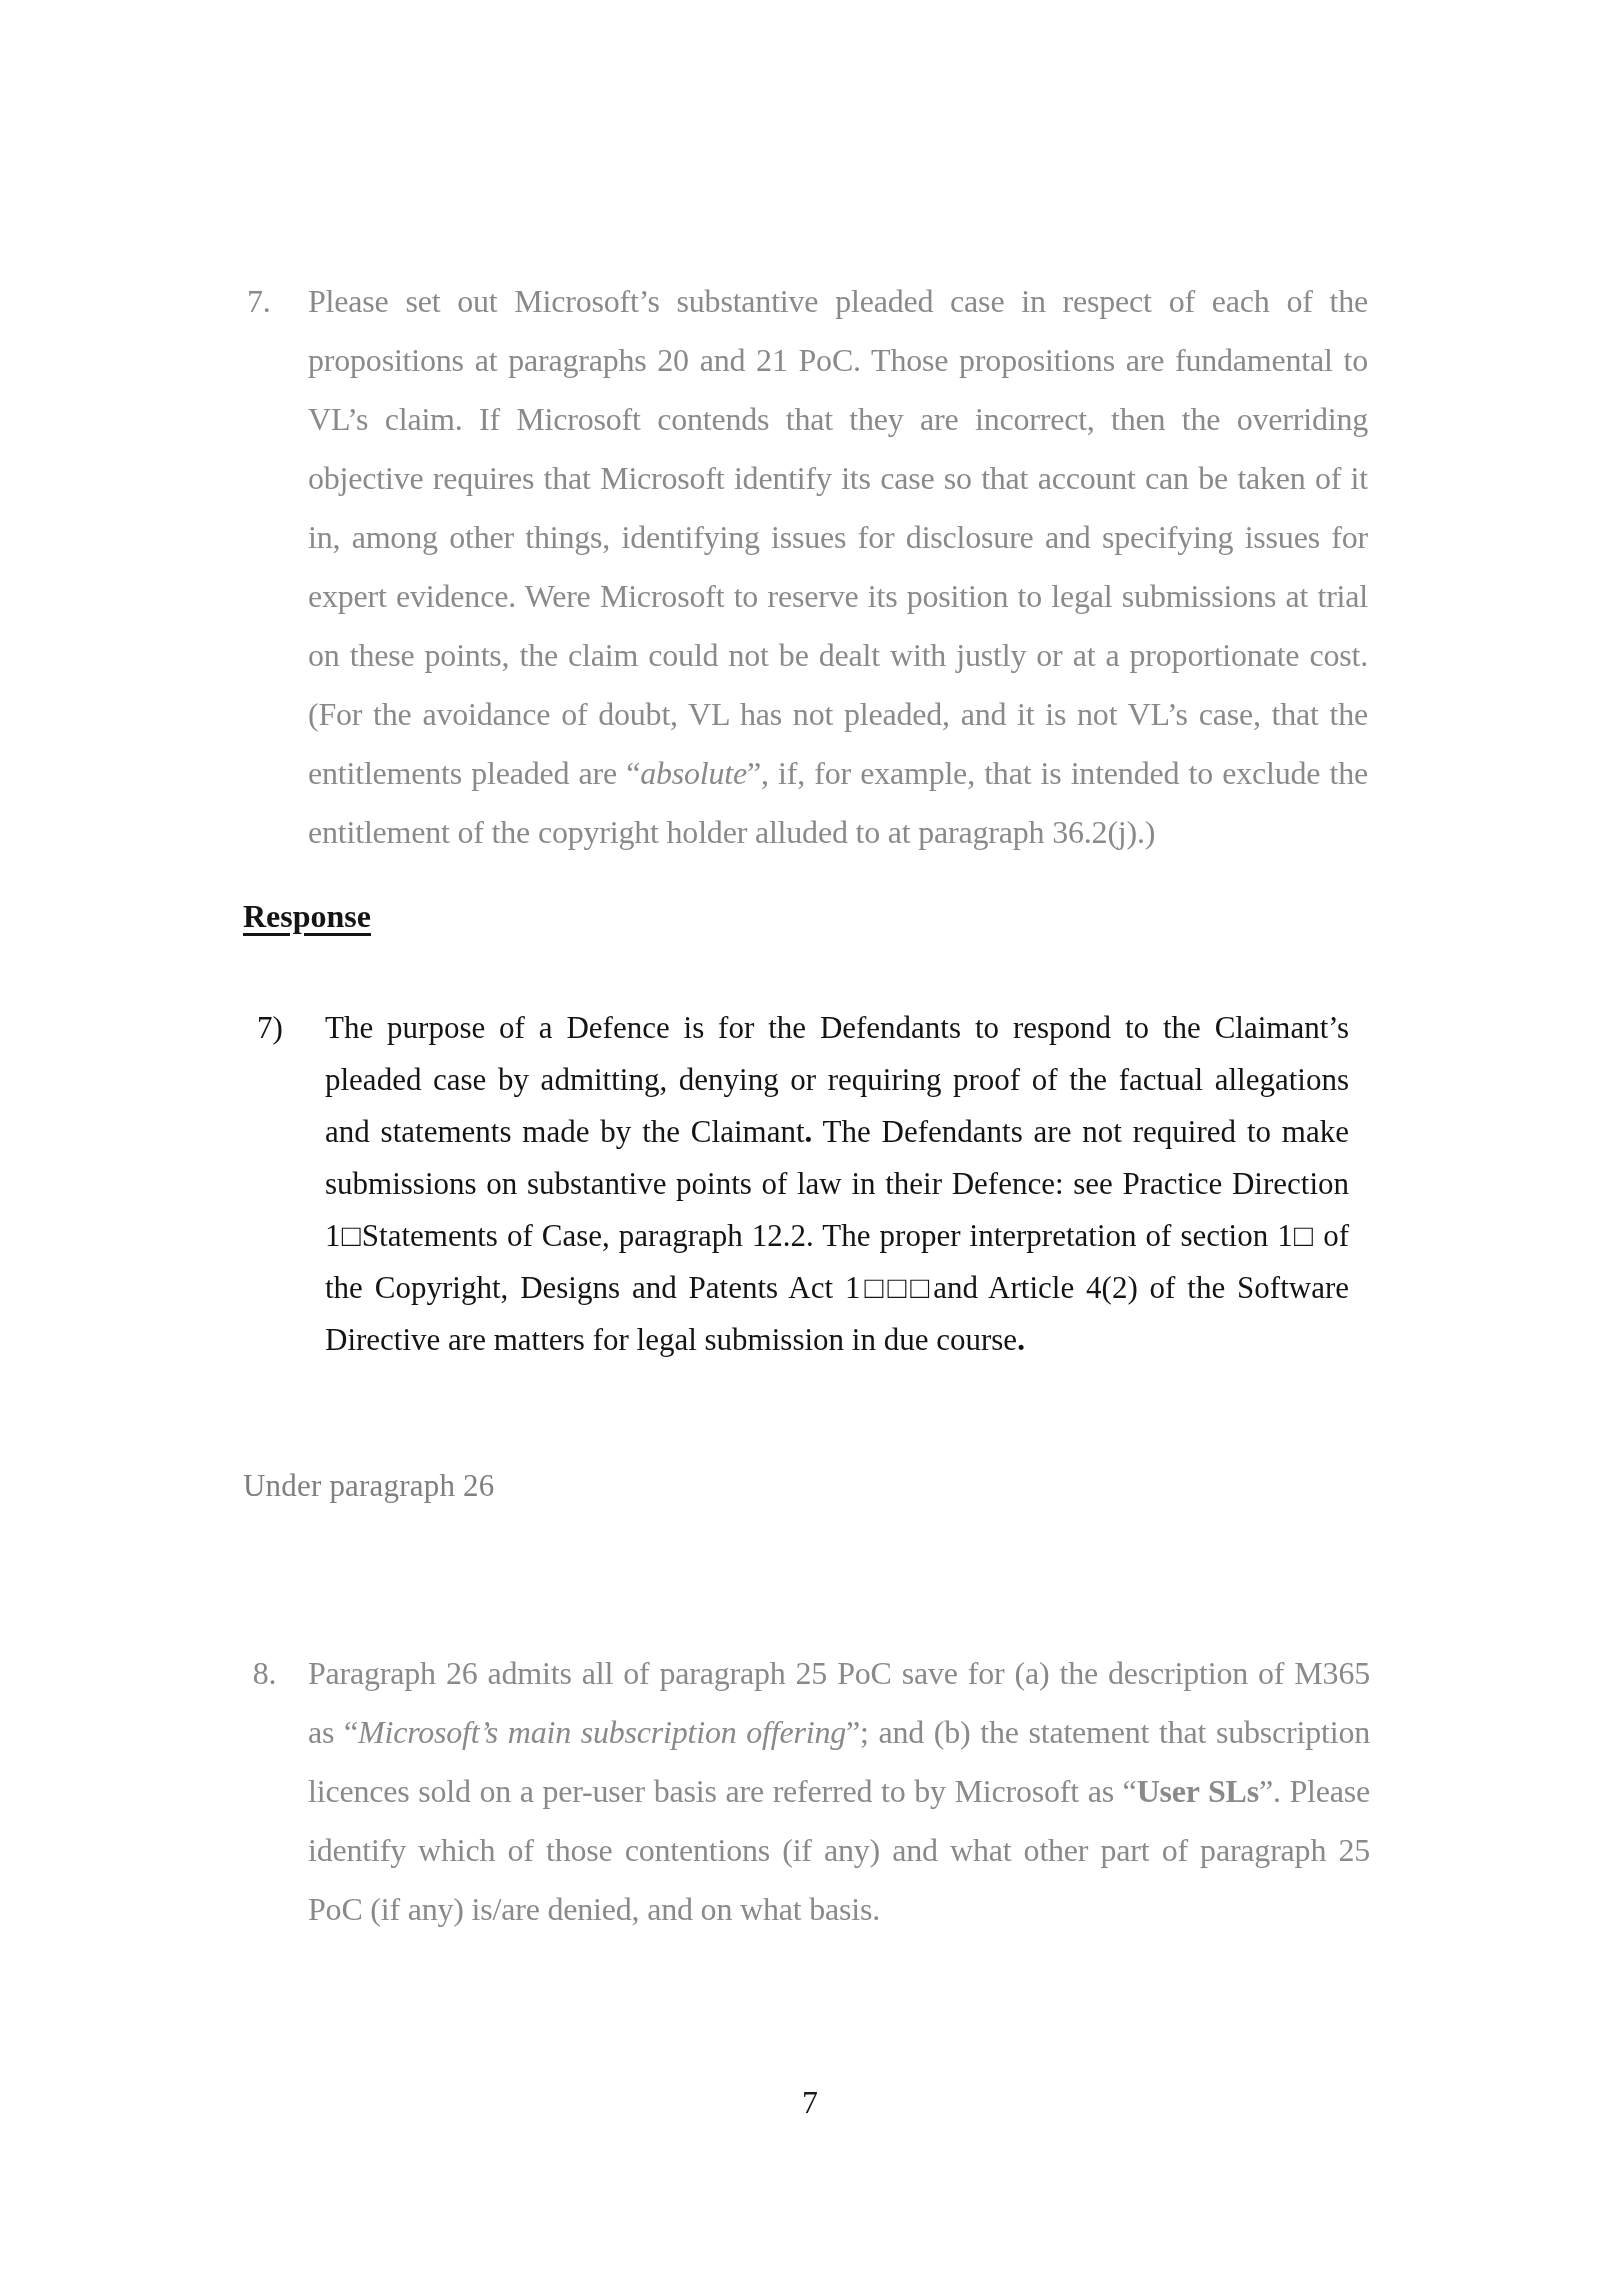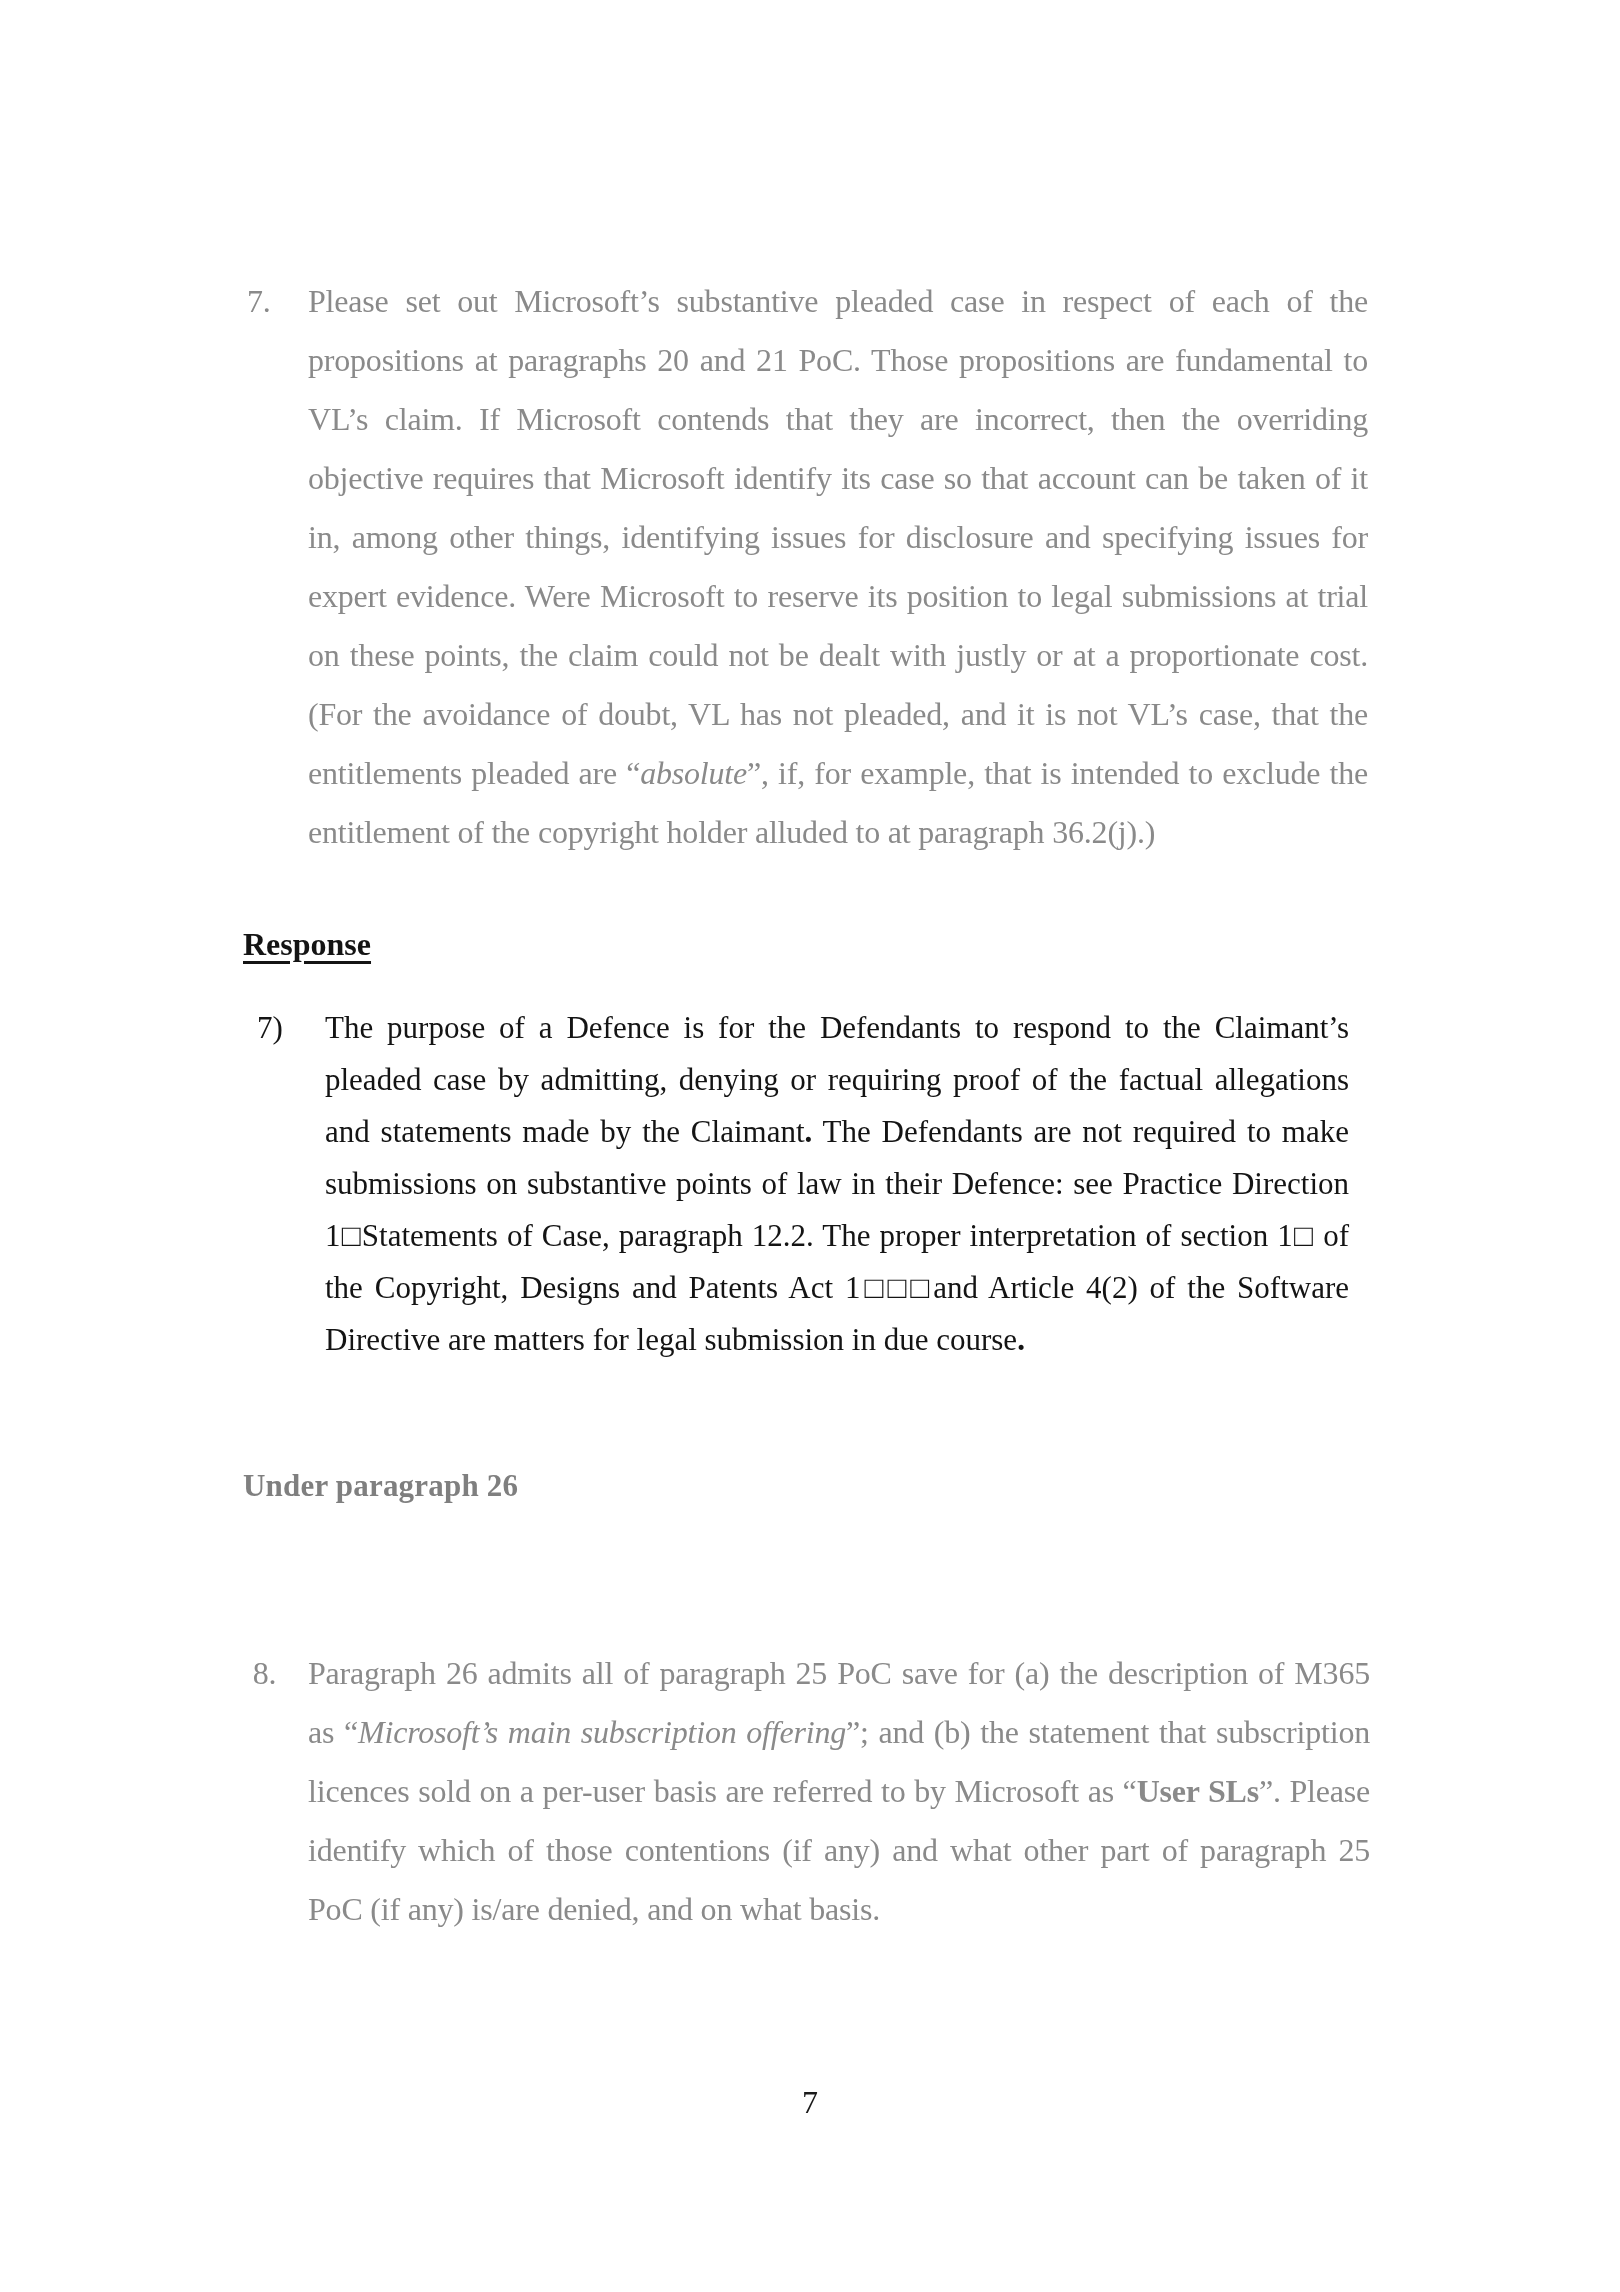--- a/index.html
+++ b/index.html
@@ -27,42 +27,42 @@
     left: 245px; top: 272px; width: 1123px;
     font-size: 32px; line-height: 59px;
     letter-spacing: -0.2px;
     color: var(--question-text, #8a8a8a);
   }
   #q7 .num { left: 2px; }
   #q7 p   { padding-left: 63px; }
 
   
   #response-heading {
-    left: 243px; top: 926px;
+    left: 243px; top: 898px;
     font-size: 32px; font-weight: bold;
     color: var(--response-text, #141414);
     text-decoration: underline;
     text-decoration-thickness: 2.5px;
     text-underline-offset: 5.9px;
     margin: 0;
   }
 
   
   #r7 {
     left: 255px; top: 1002px; width: 1094px;
     font-size: 31px; line-height: 52px;
     color: var(--response-text, #141414);
   }
   #r7 .num { left: 2px; }
   #r7 p   { padding-left: 70px; }
 
   
   #under-heading {
     left: 243px; top: 1468px;
-    font-size: 31px; font-weight: bold;
+    font-size: 31px; font-weight: normal;
     color: var(--heading-gray, #7f7f7f);
     letter-spacing: 0.2px;
     margin: 0;
   }
 
   
   #sub-line {
     left: 243px; top: 1557px; width: 1176px;
     font-size: 32px;
     color: var(--question-text, #8a8a8a);

